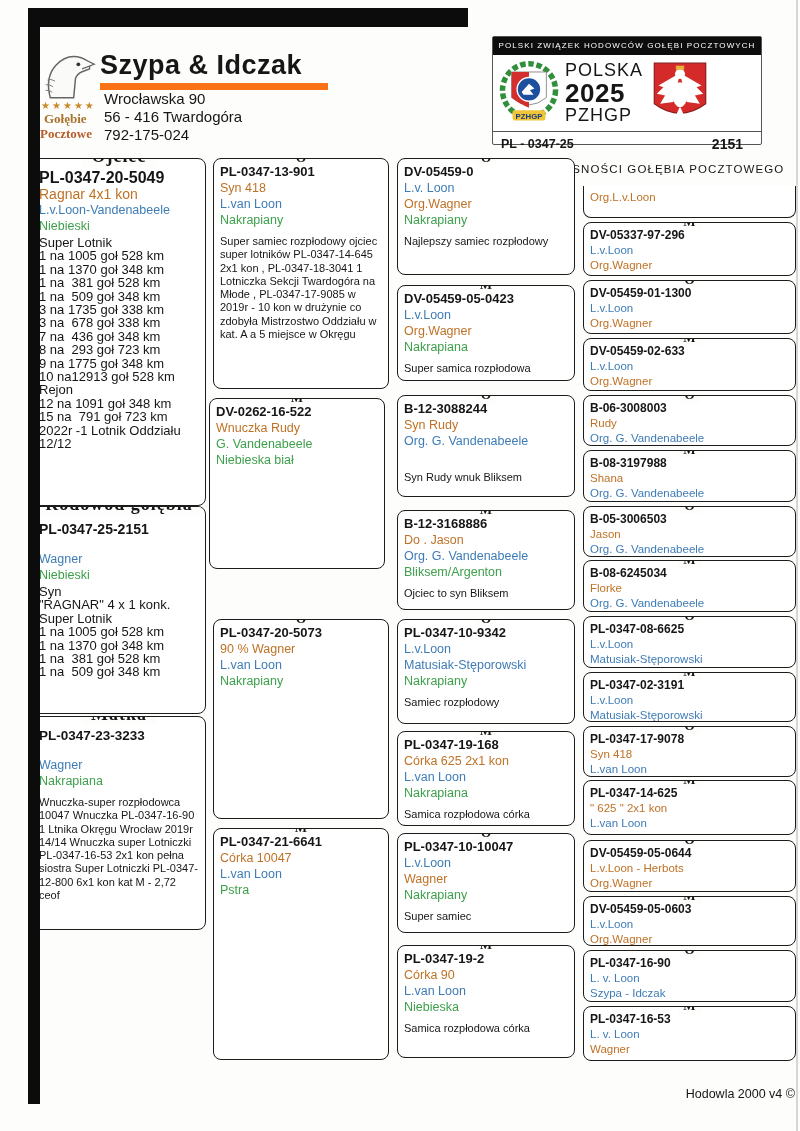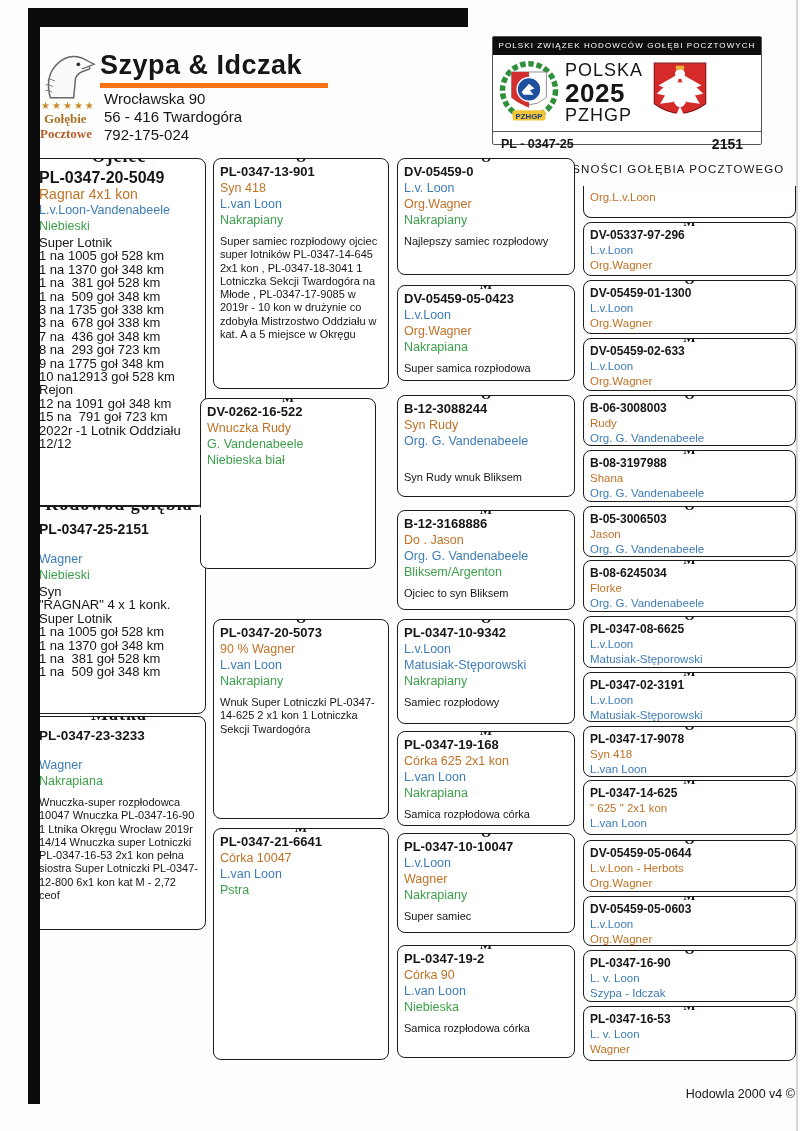--- a/index.html
+++ b/index.html
@@ -8,21 +8,21 @@
         font-family:"Liberation Sans",sans-serif;color:var(--ink);overflow:hidden;}
   #page::after{content:"";position:absolute;right:2px;top:0;width:2px;height:100%;background:#d6d6d2;}
 
   
   .topbar{position:absolute;left:30px;top:8px;width:438px;height:19px;background:#0c0c0c;z-index:6;}
   .leftbar{position:absolute;left:28px;top:8px;width:12px;height:1096px;background:#0c0c0c;z-index:6;}
 
   
   .pigeon-logo{position:absolute;left:41px;top:49px;z-index:2;}
   .breeder{position:absolute;left:100px;top:50px;font-size:27px;font-weight:bold;
-           border-bottom:5px solid #f97316;padding:0 26px 2px 0;letter-spacing:.5px;}
+           border-bottom:7px solid #f97316;padding:0 26px 2px 0;letter-spacing:.5px;}
   .logo-stars{position:absolute;left:41px;top:100px;font-size:10px;color:#c8882a;letter-spacing:2px;}
   .logo-l1{position:absolute;left:44px;top:111px;font-family:"Liberation Serif",serif;font-weight:bold;
            font-size:13px;color:#a8732a;}
   .logo-l2{position:absolute;left:40px;top:126px;font-family:"Liberation Serif",serif;font-weight:bold;
            font-size:13px;color:#b85c2a;}
   .addr{position:absolute;left:104px;font-size:15px;}
   .addr1{top:90px;} .addr2{top:108px;} .addr3{top:126px;}
 
   
   .stamp{position:absolute;left:492px;top:36px;width:270px;height:109px;border:1.5px solid #555;
@@ -59,21 +59,21 @@
   [data-color="orange"]{color:var(--orange);}
   [data-color="blue"]{color:var(--blue);}
   [data-color="green"]{color:var(--green);}
 
   
   #father {left:32px;top:158px;width:174px;height:348px;}
   #subject{left:32px;top:506px;width:174px;height:208px;}
   #mother {left:32px;top:716px;width:174px;height:214px;}
   
   #g2b0{left:213px;top:158px;width:176px;height:231px;}
-  #g2b1{left:200px;top:398px;width:176px;height:171px;}
+  #g2b1{left:209px;top:398px;width:176px;height:171px;}
   #g2b2{left:213px;top:619px;width:176px;height:200px;}
   #g2b3{left:213px;top:828px;width:176px;height:232px;}
   
   .g3 .ln{min-height:15px;}
   #g3b0{left:397px;top:158px;width:178px;height:117px;}
   #g3b1{left:397px;top:285px;width:178px;height:96px;}
   #g3b2{left:397px;top:395px;width:178px;height:102px;}
   #g3b3{left:397px;top:510px;width:178px;height:100px;}
   #g3b4{left:397px;top:619px;width:178px;height:105px;}
   #g3b5{left:397px;top:731px;width:178px;height:95px;}
@@ -215,21 +215,20 @@
     <div class="ln name">Wnuczka Rudy</div>
     <div class="ln strain" data-color="green">G. Vandenabeele</div>
     <div class="ln feather">Niebieska biał</div>
   </div>
   <div class="pbox" id="g2b2">
     <span class="sex">O</span>
     <div class="ring">PL-0347-20-5073</div>
     <div class="ln name">90 % Wagner</div>
     <div class="ln strain" data-color="blue">L.van Loon</div>
     <div class="ln feather">Nakrapiany</div>
-    <div class="desc">Wnuk Super Lotniczki PL-0347-14-625 2 x1 kon 1 Lotniczka Sekcji Twardogóra</div>
   </div>
   <div class="pbox" id="g2b3">
     <span class="sex">M</span>
     <div class="ring">PL-0347-21-6641</div>
     <div class="ln name">Córka 10047</div>
     <div class="ln strain" data-color="blue">L.van Loon</div>
     <div class="ln feather">Pstra</div>
   </div>
 
   <div class="pbox g3" id="g3b0">

